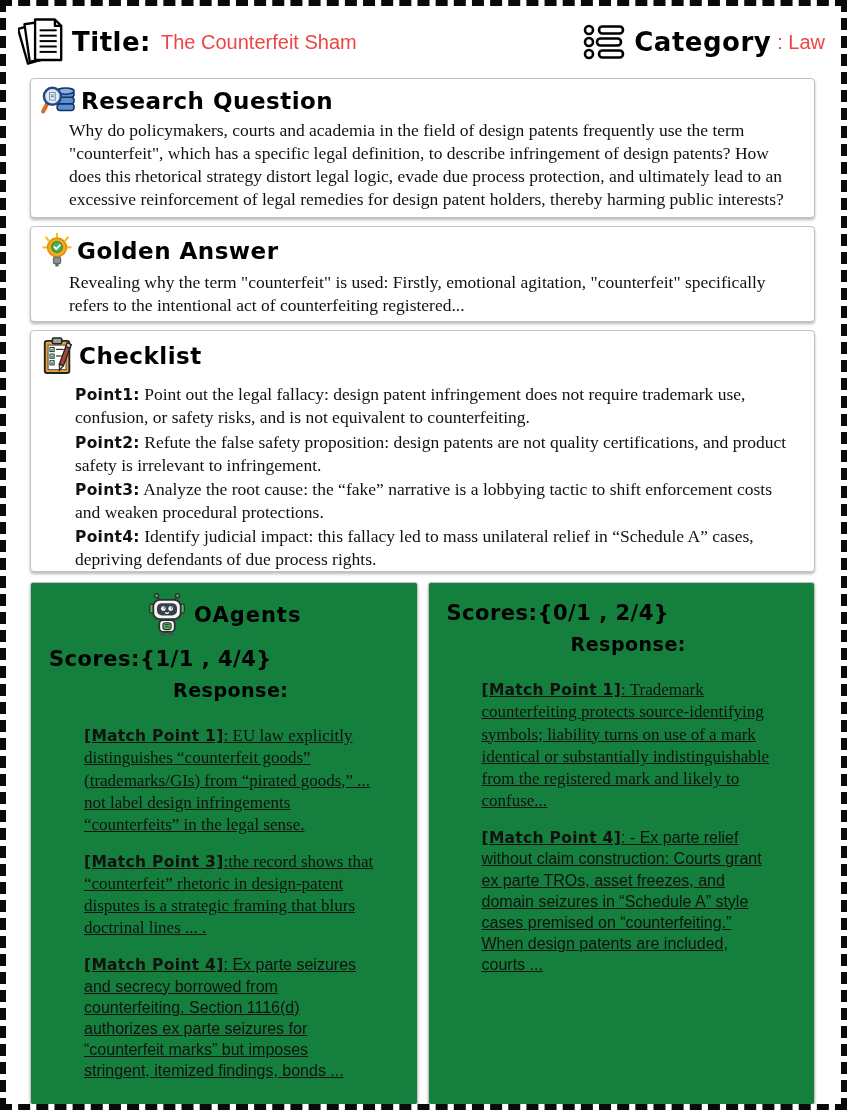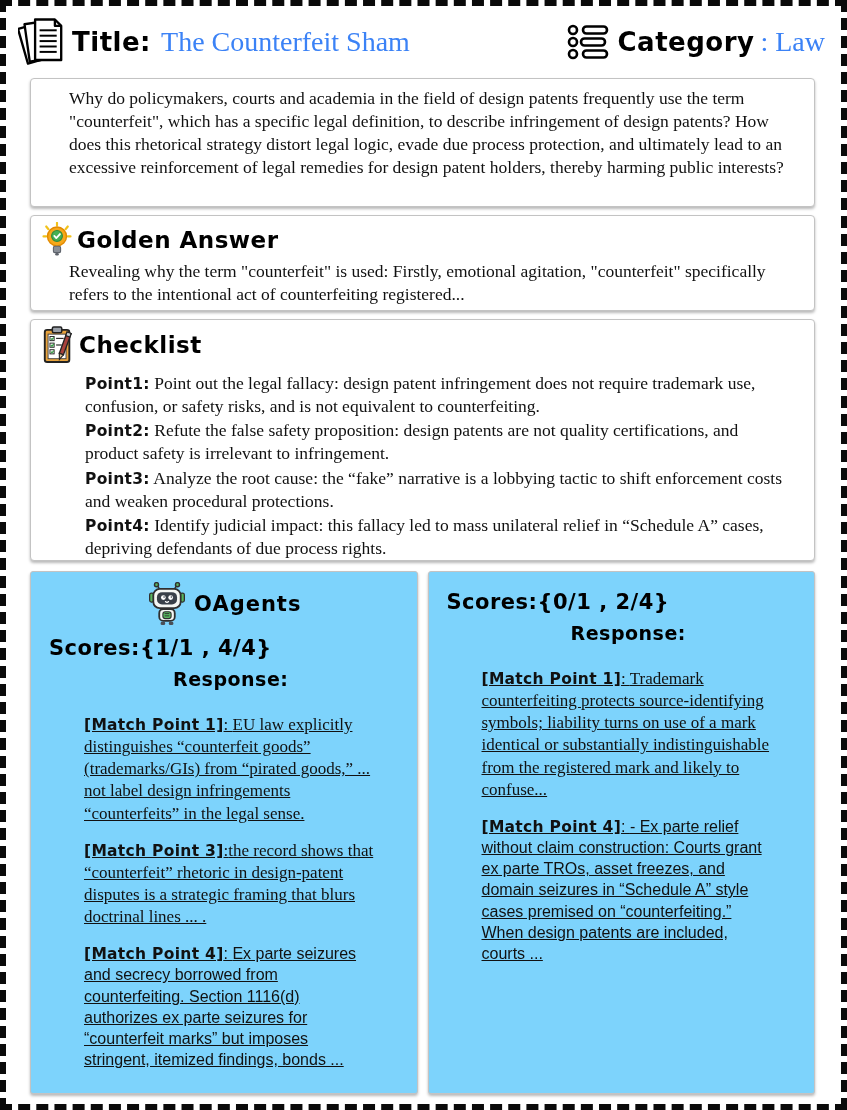--- a/index.html
+++ b/index.html
@@ -7,46 +7,46 @@
     width:847px;height:1110px;box-sizing:border-box;
     border:6px dashed #0a0a0a;
     padding:6px 10px 10px 10px;
     display:flex;flex-direction:column;gap:8px;
     font-family:"DejaVu Sans",sans-serif;
     background:#fff;overflow:hidden;
   }
   
   .hdr{display:flex;align-items:center;padding:2px 6px 0 2px;height:62px;}
   .hdr .comic{font-weight:700;font-size:26px;letter-spacing:.5px;color:#000;}
-  .hdr .serif-val{font-family:Liberation Serif, serif;font-size:28px;color:#3b82f6;margin-left:10px;}
+  .hdr .serif-val{font-family:Liberation Sans, sans-serif;font-size:20px;color:#ef4444;margin-left:10px;}
   .hdr .spacer{flex:1;}
   .icon{display:inline-flex;align-items:center;justify-content:center;}
   
   .card{
     box-sizing:border-box;margin:0 16px 0 14px;background:#fff;
     border:1px solid #c3c3c3;border-radius:4px;
     box-shadow:0 2px 3px rgba(0,0,0,.28);
     padding:6px 12px 6px 10px;
   }
   .card-head{display:flex;align-items:center;gap:4px;}
   .card-head .h{font-weight:700;font-size:23px;letter-spacing:.5px;color:#000;}
   .rq{height:146px;}
   .ga{height:96px;}
   .cl{height:242px;}
   .body-serif{
     font-family:"Liberation Serif",serif;font-size:17.5px;line-height:1.32;
     color:#111;padding:2px 8px 0 28px;
   }
   .cl .body-serif{padding-left:34px;padding-top:8px;}
-  .pt{margin:0 0 1px 10px;}
+  .pt{margin:0 0 1px 0;}
   .pt-label{font-family:"DejaVu Sans",sans-serif;font-weight:700;font-size:15.5px;letter-spacing:.3px;}
   
   .panels{flex:1;display:flex;gap:10px;margin:2px 16px 0 14px;}
   .panel{
-    flex:1;box-sizing:border-box;background:#7dd3fc;
+    flex:1;box-sizing:border-box;background:#15803d;
     border:1px solid #c3c3c3;border-radius:3px;
     box-shadow:0 2px 3px rgba(0,0,0,.28);
     padding:8px 12px;overflow:hidden;
   }
   .panel-head{display:flex;align-items:center;justify-content:center;gap:6px;margin-top:2px;}
   .panel-name{font-weight:700;font-size:21px;letter-spacing:1px;color:#000;}
   .scores{font-weight:700;font-size:21px;margin:10px 0 0 6px;letter-spacing:.5px;}
   .resp{font-weight:700;font-size:19px;margin:8px 0 0 14px;letter-spacing:.5px;text-align:center;}
   .panel-body{margin-top:24px;padding:0 14px 0 26px;}
   .mp{margin:15px;text-decoration:underline;}
@@ -88,20 +88,40 @@
         <rect x="17" y="3.5" width="24" height="7" rx="3.5" stroke-width="2.6"></rect>
         <rect x="15" y="15.5" width="24" height="7" rx="3.5" stroke-width="2.6"></rect>
         <rect x="17" y="27.5" width="24" height="7" rx="3.5" stroke-width="2.6"></rect>
       </svg>
     </span>
     <span class="comic" style="margin-left:6px">Category</span>
     <span class="serif-val" style="margin-left:6px">: Law</span>
   </div>
 
   <div class="card rq">
+    <div class="card-head">
+      <span class="icon">
+        <svg width="36" height="32" viewBox="0 0 38 34">
+          <g fill="#5b8fd6" stroke="#17315e" stroke-width="1.6">
+            <rect x="17" y="20" width="18" height="7" rx="3.2"></rect>
+            <rect x="17" y="13" width="18" height="7" rx="3.2"></rect>
+            <rect x="17" y="6" width="18" height="7" rx="3.2"></rect>
+            <ellipse cx="26" cy="6.5" rx="9" ry="3.2" fill="#86b2e8"></ellipse>
+          </g>
+          <line x1="7" y1="19" x2="2.2" y2="28" stroke="#e06a1e" stroke-width="4.4" stroke-linecap="round"></line>
+          <circle cx="12" cy="12" r="9" fill="#d9ebfb" stroke="#23477e" stroke-width="2.6"></circle>
+          <g stroke="#5a7aa8" stroke-width="1.2">
+            <path d="M9 8 h6 v8 h-6 z" fill="#fff" stroke="#7d8da3"></path>
+            <line x1="10.3" y1="10.5" x2="13.7" y2="10.5"></line>
+            <line x1="10.3" y1="12.5" x2="13.7" y2="12.5"></line>
+          </g>
+        </svg>
+      </span>
+      <span class="h">Research Question</span>
+    </div>
     <div class="body-serif">Why do policymakers, courts and academia in the field of design patents frequently use the term "counterfeit", which has a specific legal definition, to describe infringement of design patents? How does this rhetorical strategy distort legal logic, evade due process protection, and ultimately lead to an excessive reinforcement of legal remedies for design patent holders, thereby harming public interests?</div>
   </div>
 
   <div class="card ga">
     <div class="card-head">
       <span class="icon">
         <svg width="32" height="36" viewBox="0 0 34 40">
           <g stroke="#f2c21a" stroke-width="2.4" stroke-linecap="round">
             <line x1="17" y1="1" x2="17" y2="4"></line>
             <line x1="5" y1="5" x2="7.5" y2="8"></line>

